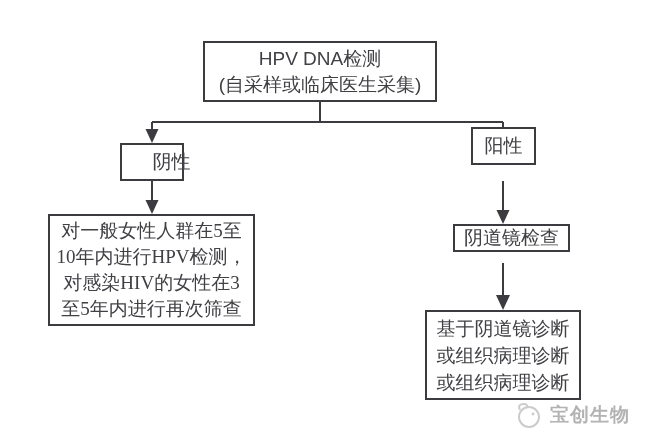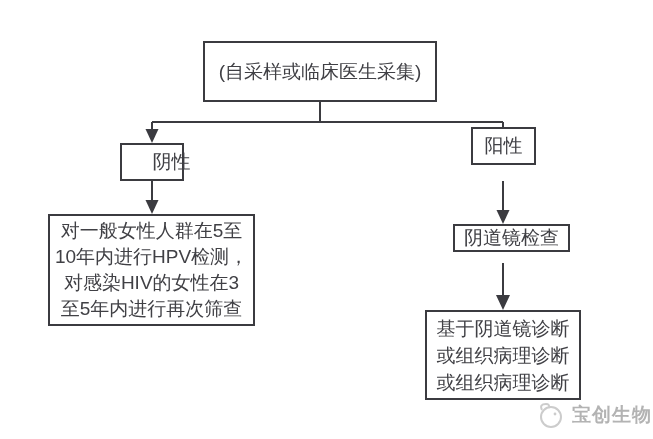--- a/index.html
+++ b/index.html
@@ -28,26 +28,26 @@
     justify-content: center;
     text-align: center;
     font-size: 19px;
     line-height: 26px;
     color: #404045;
   }
   .node .ln { white-space: nowrap; }
   #top-box        { left: 203px; top: 41px;  width: 234px; height: 61px; }
   #neg-box        { left: 120px; top: 143px; width: 64px;  height: 38px; padding-left: 39px; }
   #pos-box        { left: 471px; top: 127px; width: 65px;  height: 38px; }
-  #neg-outcome    { left: 48px;  top: 214px; width: 207px; height: 112px; line-height: 26px; }
+  #neg-outcome    { left: 48px;  top: 214px; width: 207px; height: 112px; line-height: 26px; font-family: Liberation Serif, serif; }
   #colpo-box      { left: 453px; top: 224px; width: 117px; height: 28px; }
   #pos-outcome    { left: 425px; top: 310px; width: 156px; height: 90px; line-height: 27px; }
   .watermark {
     position: absolute;
-    left: 534px; top: 398px;
+    left: 512px; top: 398px;
     display: flex;
     align-items: center;
     gap: 4px;
     color: #b3b3b3;
   }
   .watermark .brand {
     font-size: 19px;
     font-weight: bold;
     letter-spacing: 1px;
     line-height: 34px;
@@ -72,20 +72,21 @@
     <g fill="#3b3b40" stroke="none">
       <polygon points="145.5,129 158.5,129 152,143"></polygon>
       <polygon points="496.5,129 509.5,129 503,143"></polygon>
       <polygon points="145.5,200 158.5,200 152,214"></polygon>
       <polygon points="496.5,210 509.5,210 503,224"></polygon>
       <polygon points="496,295 510,295 503,310"></polygon>
     </g>
   </svg>
 
   <div class="node" id="top-box">
+    <div class="ln">HPV DNA检测</div>
     <div class="ln">(自采样或临床医生采集)</div>
   </div>
 
   <div class="node" id="neg-box">
     <div class="ln">阴性</div>
   </div>
 
   <div class="node" id="pos-box">
     <div class="ln">阳性</div>
   </div>

